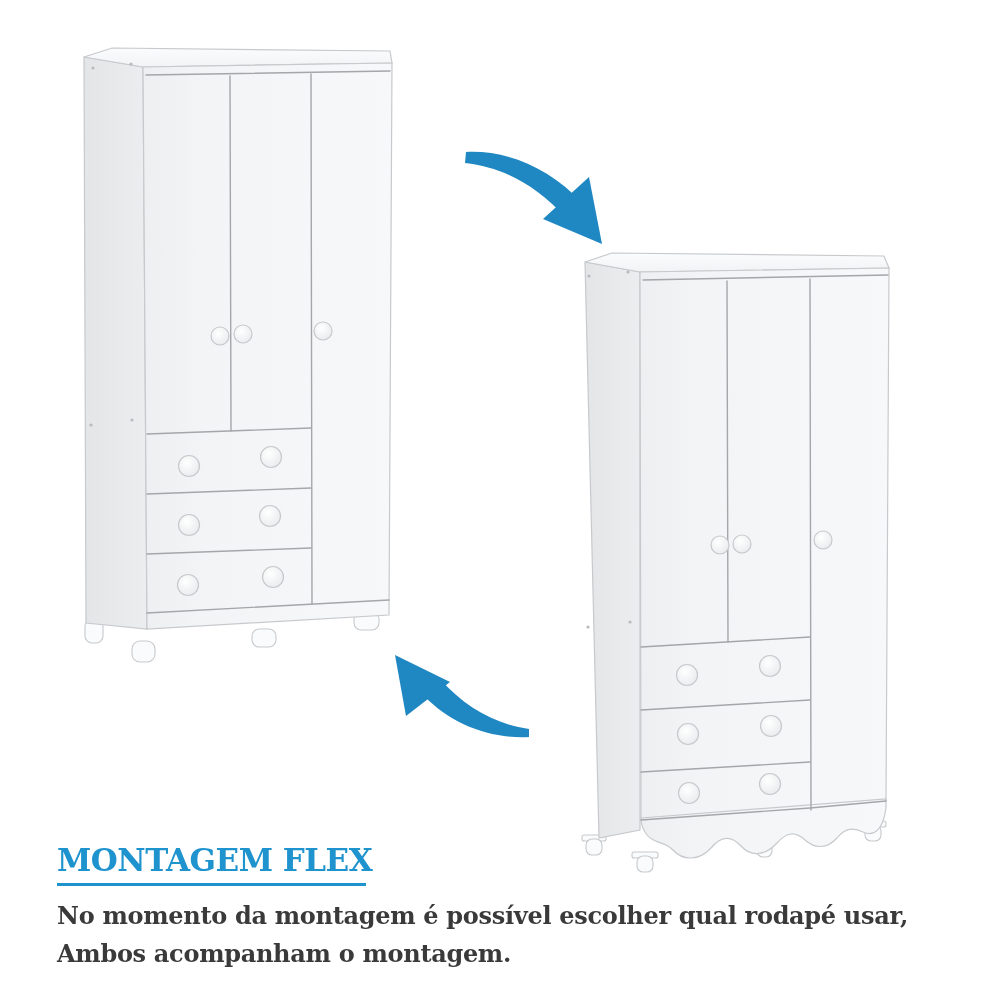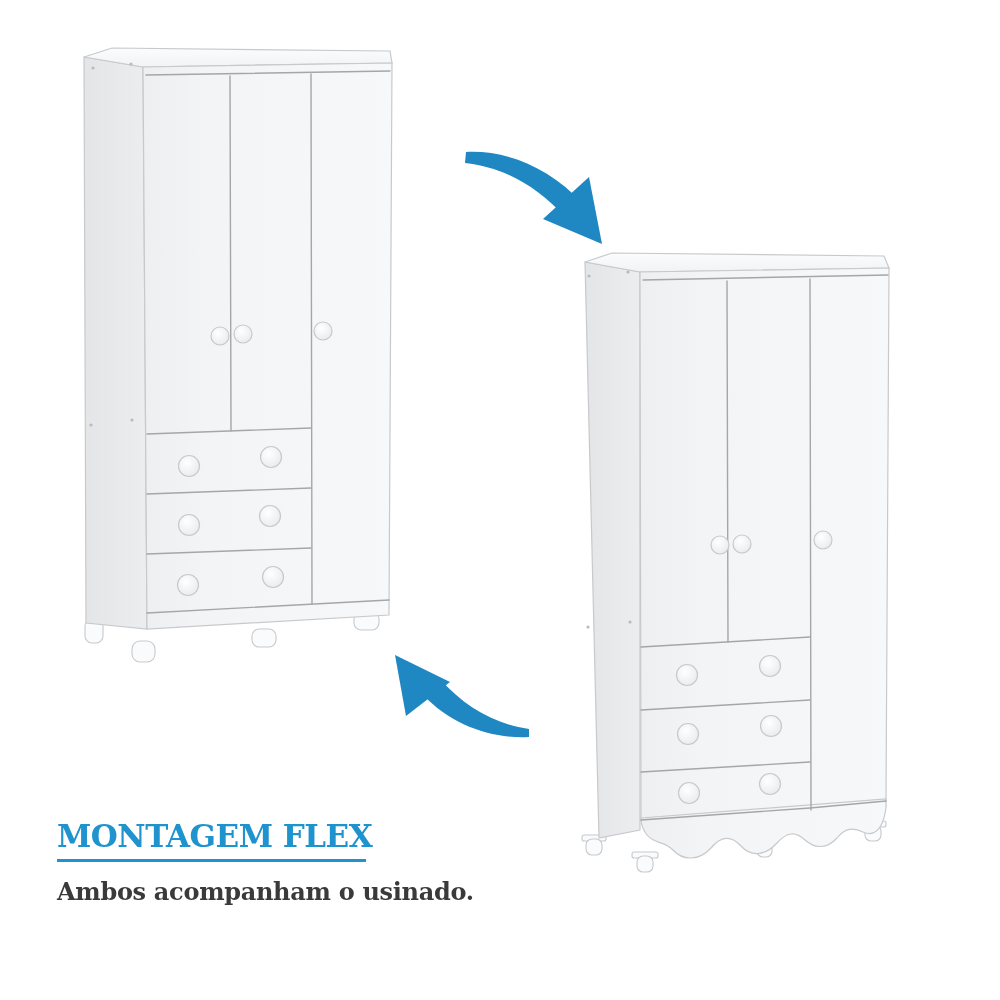--- a/index.html
+++ b/index.html
@@ -21,21 +21,21 @@
   .stage{position:absolute;left:0;top:0;width:1000px;height:1000px;}
   .panel-front{fill:url(#gFront);stroke:var(--cab-line);stroke-width:1.2;}
   .panel-side{fill:url(#gSide);stroke:var(--cab-line);stroke-width:1.2;}
   .panel-top{fill:url(#gTop);stroke:var(--cab-line);stroke-width:1.2;}
   .skirt{fill:url(#gFront);stroke:var(--cab-line);stroke-width:1.2;}
   .gap{stroke:var(--cab-gap);stroke-width:1.4;fill:none;stroke-linecap:round;}
   .knob{fill:url(#gKnob);stroke:var(--cab-line);stroke-width:1.2;}
   .foot{fill:var(--foot-fill);stroke:var(--cab-line);stroke-width:1.1;}
   .dot{fill:#b9bbbe;}
   .arrow{fill:var(--arrow-blue);}
-  .textblock{position:absolute;left:57px;top:820px;width:900px;}
+  .textblock{position:absolute;left:57px;top:844px;width:900px;}
   .title{
     margin:0;font-size:31px;font-weight:bold;line-height:1.05;
     color:var(--accent-blue);letter-spacing:-0.5px;
   }
   .rule{width:309px;height:3px;background:var(--accent-blue);margin:6px 0 15px 0;}
   .body-line{
     margin:0;font-size:24px;font-weight:bold;line-height:30px;
     color:var(--text-dark);letter-spacing:-0.3px;
   }
   .spaced{margin-top:8px;}
@@ -163,16 +163,17 @@
         <circle class="dot" cx="628" cy="272" r="1.6"></circle>
         <circle class="dot" cx="588" cy="627" r="1.6"></circle>
         <circle class="dot" cx="630" cy="622" r="1.6"></circle>
       </g>
     </g>
   </svg>
 
   <div class="textblock">
     <h1 class="title">MONTAGEM FLEX</h1>
     <div class="rule"></div>
-    <p class="body-line spaced">Ambos acompanham o usinado.</p>
+    <p class="body-line">No momento da montagem é possível escolher qual rodapé usar,</p>
+    <p class="body-line spaced">Ambos acompanham o montagem.</p>
   </div>
 
 </div>
 
 </body></html>

